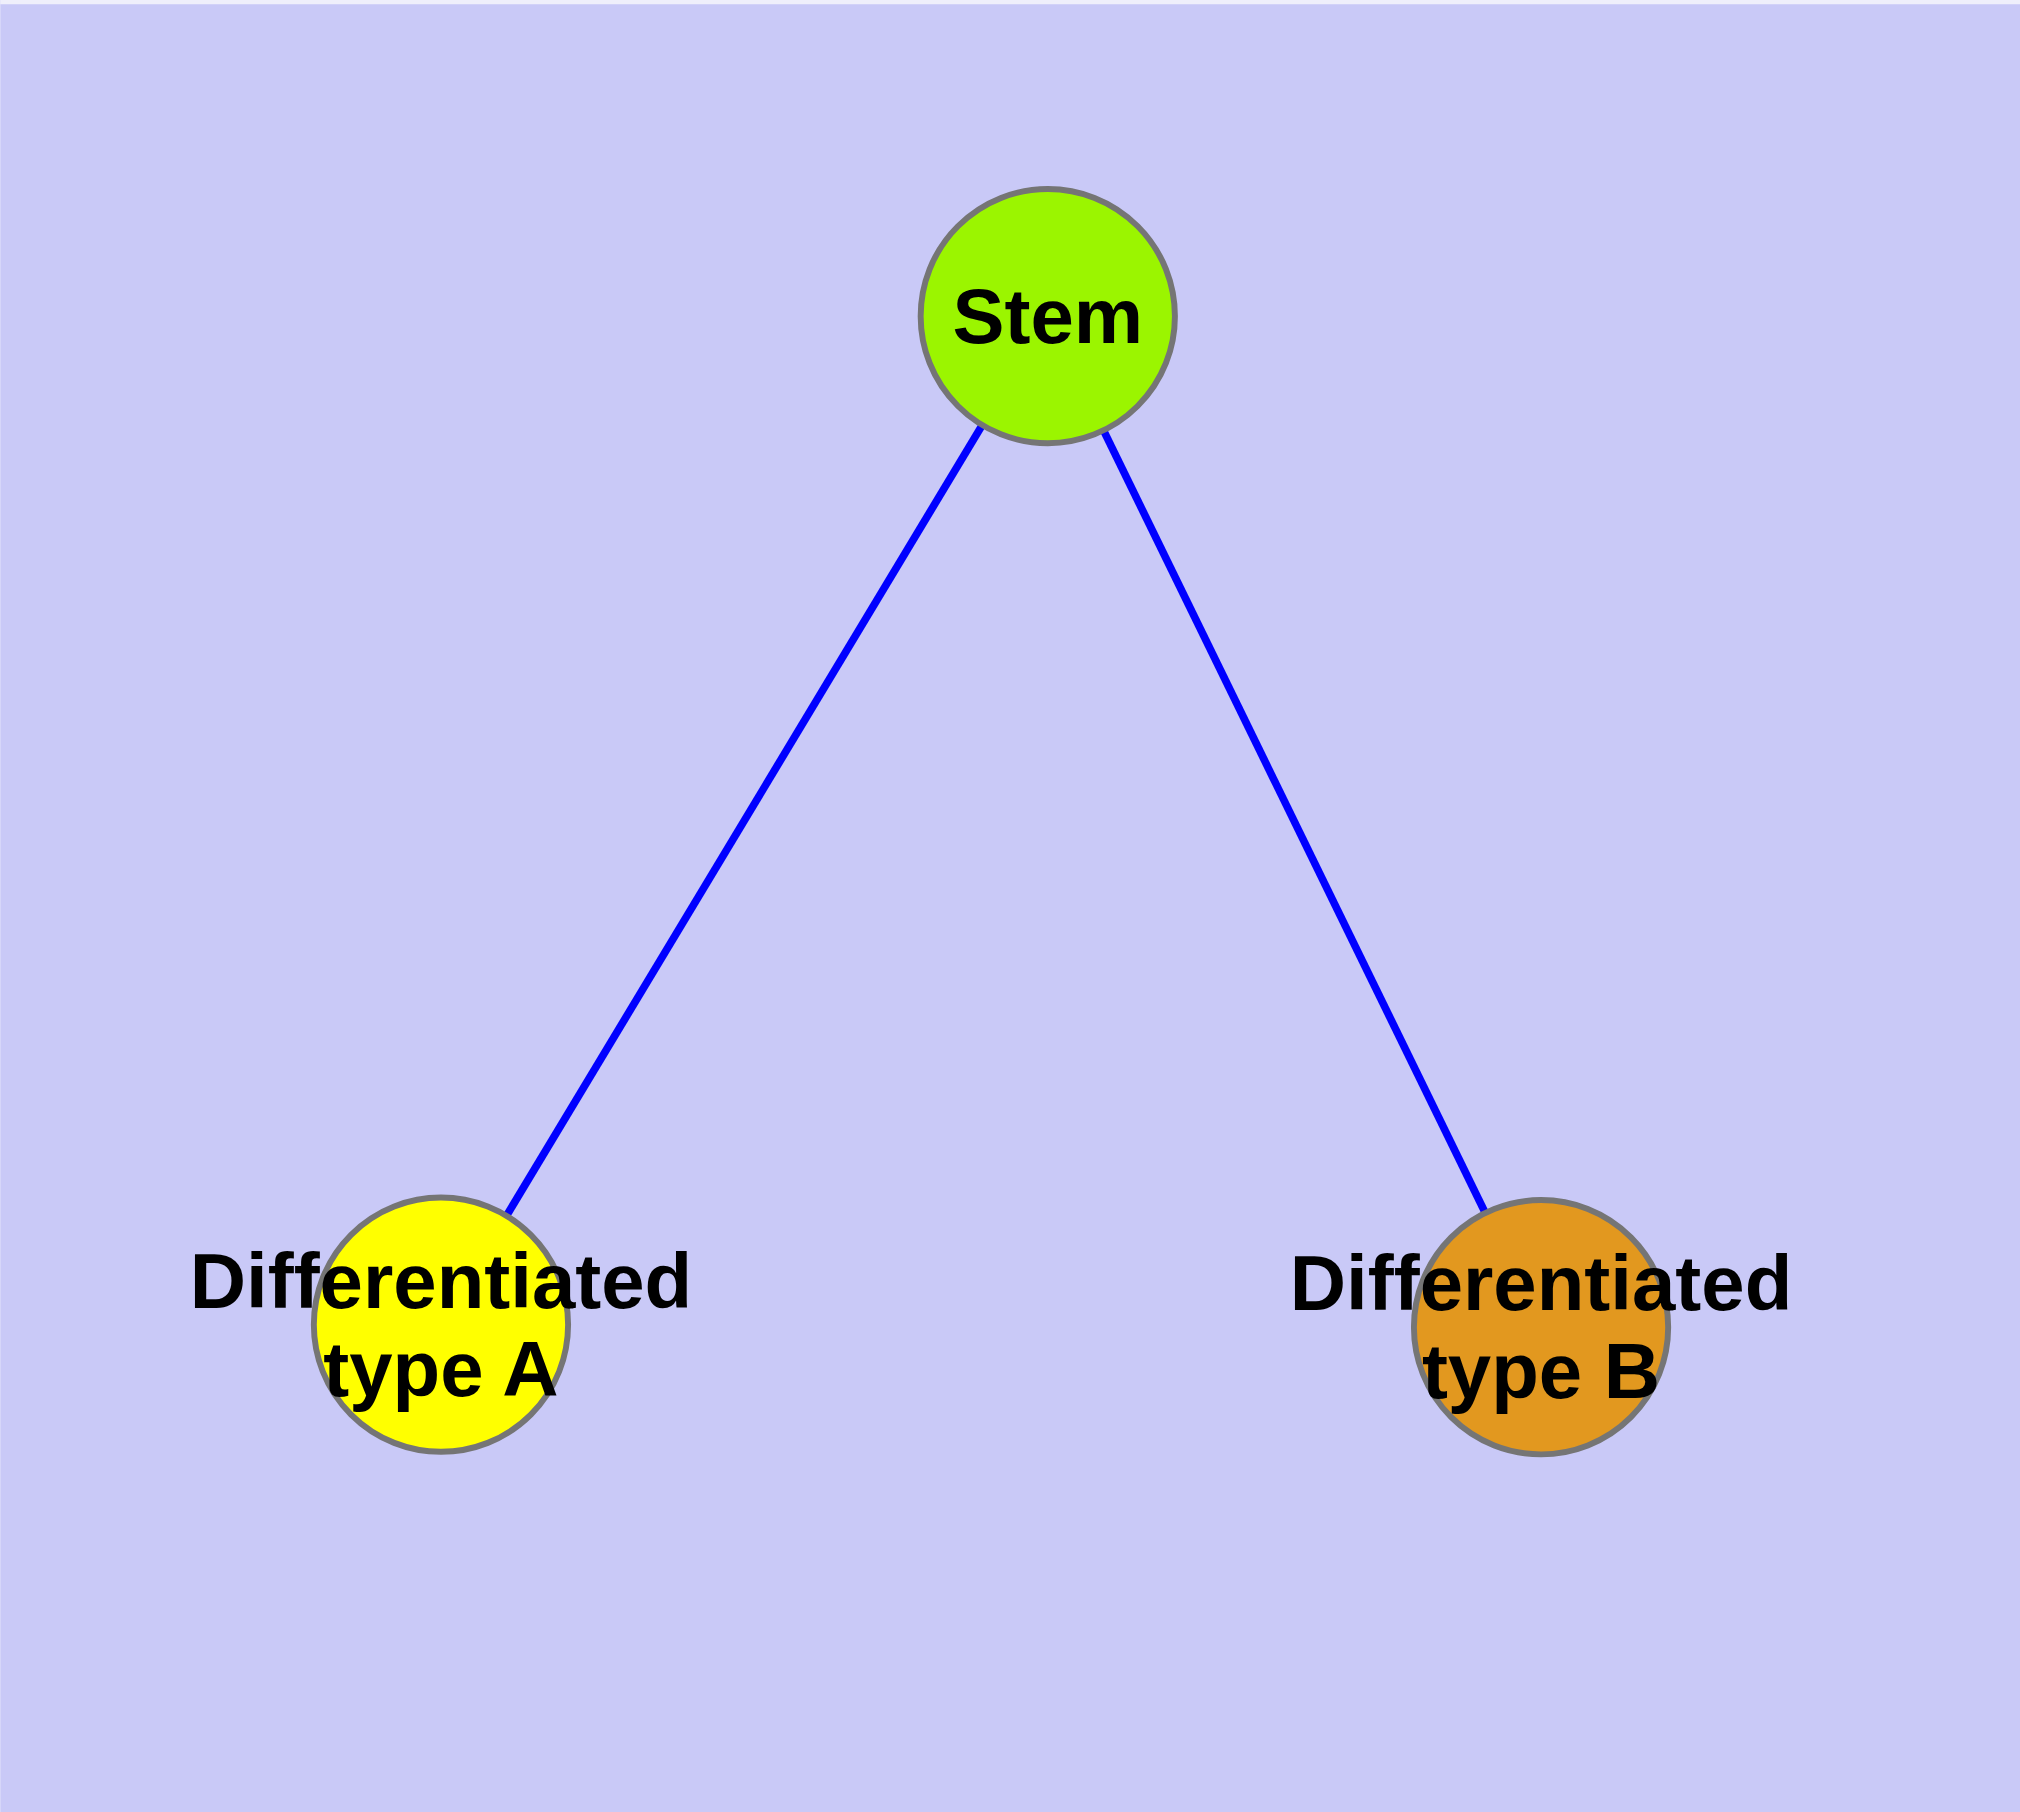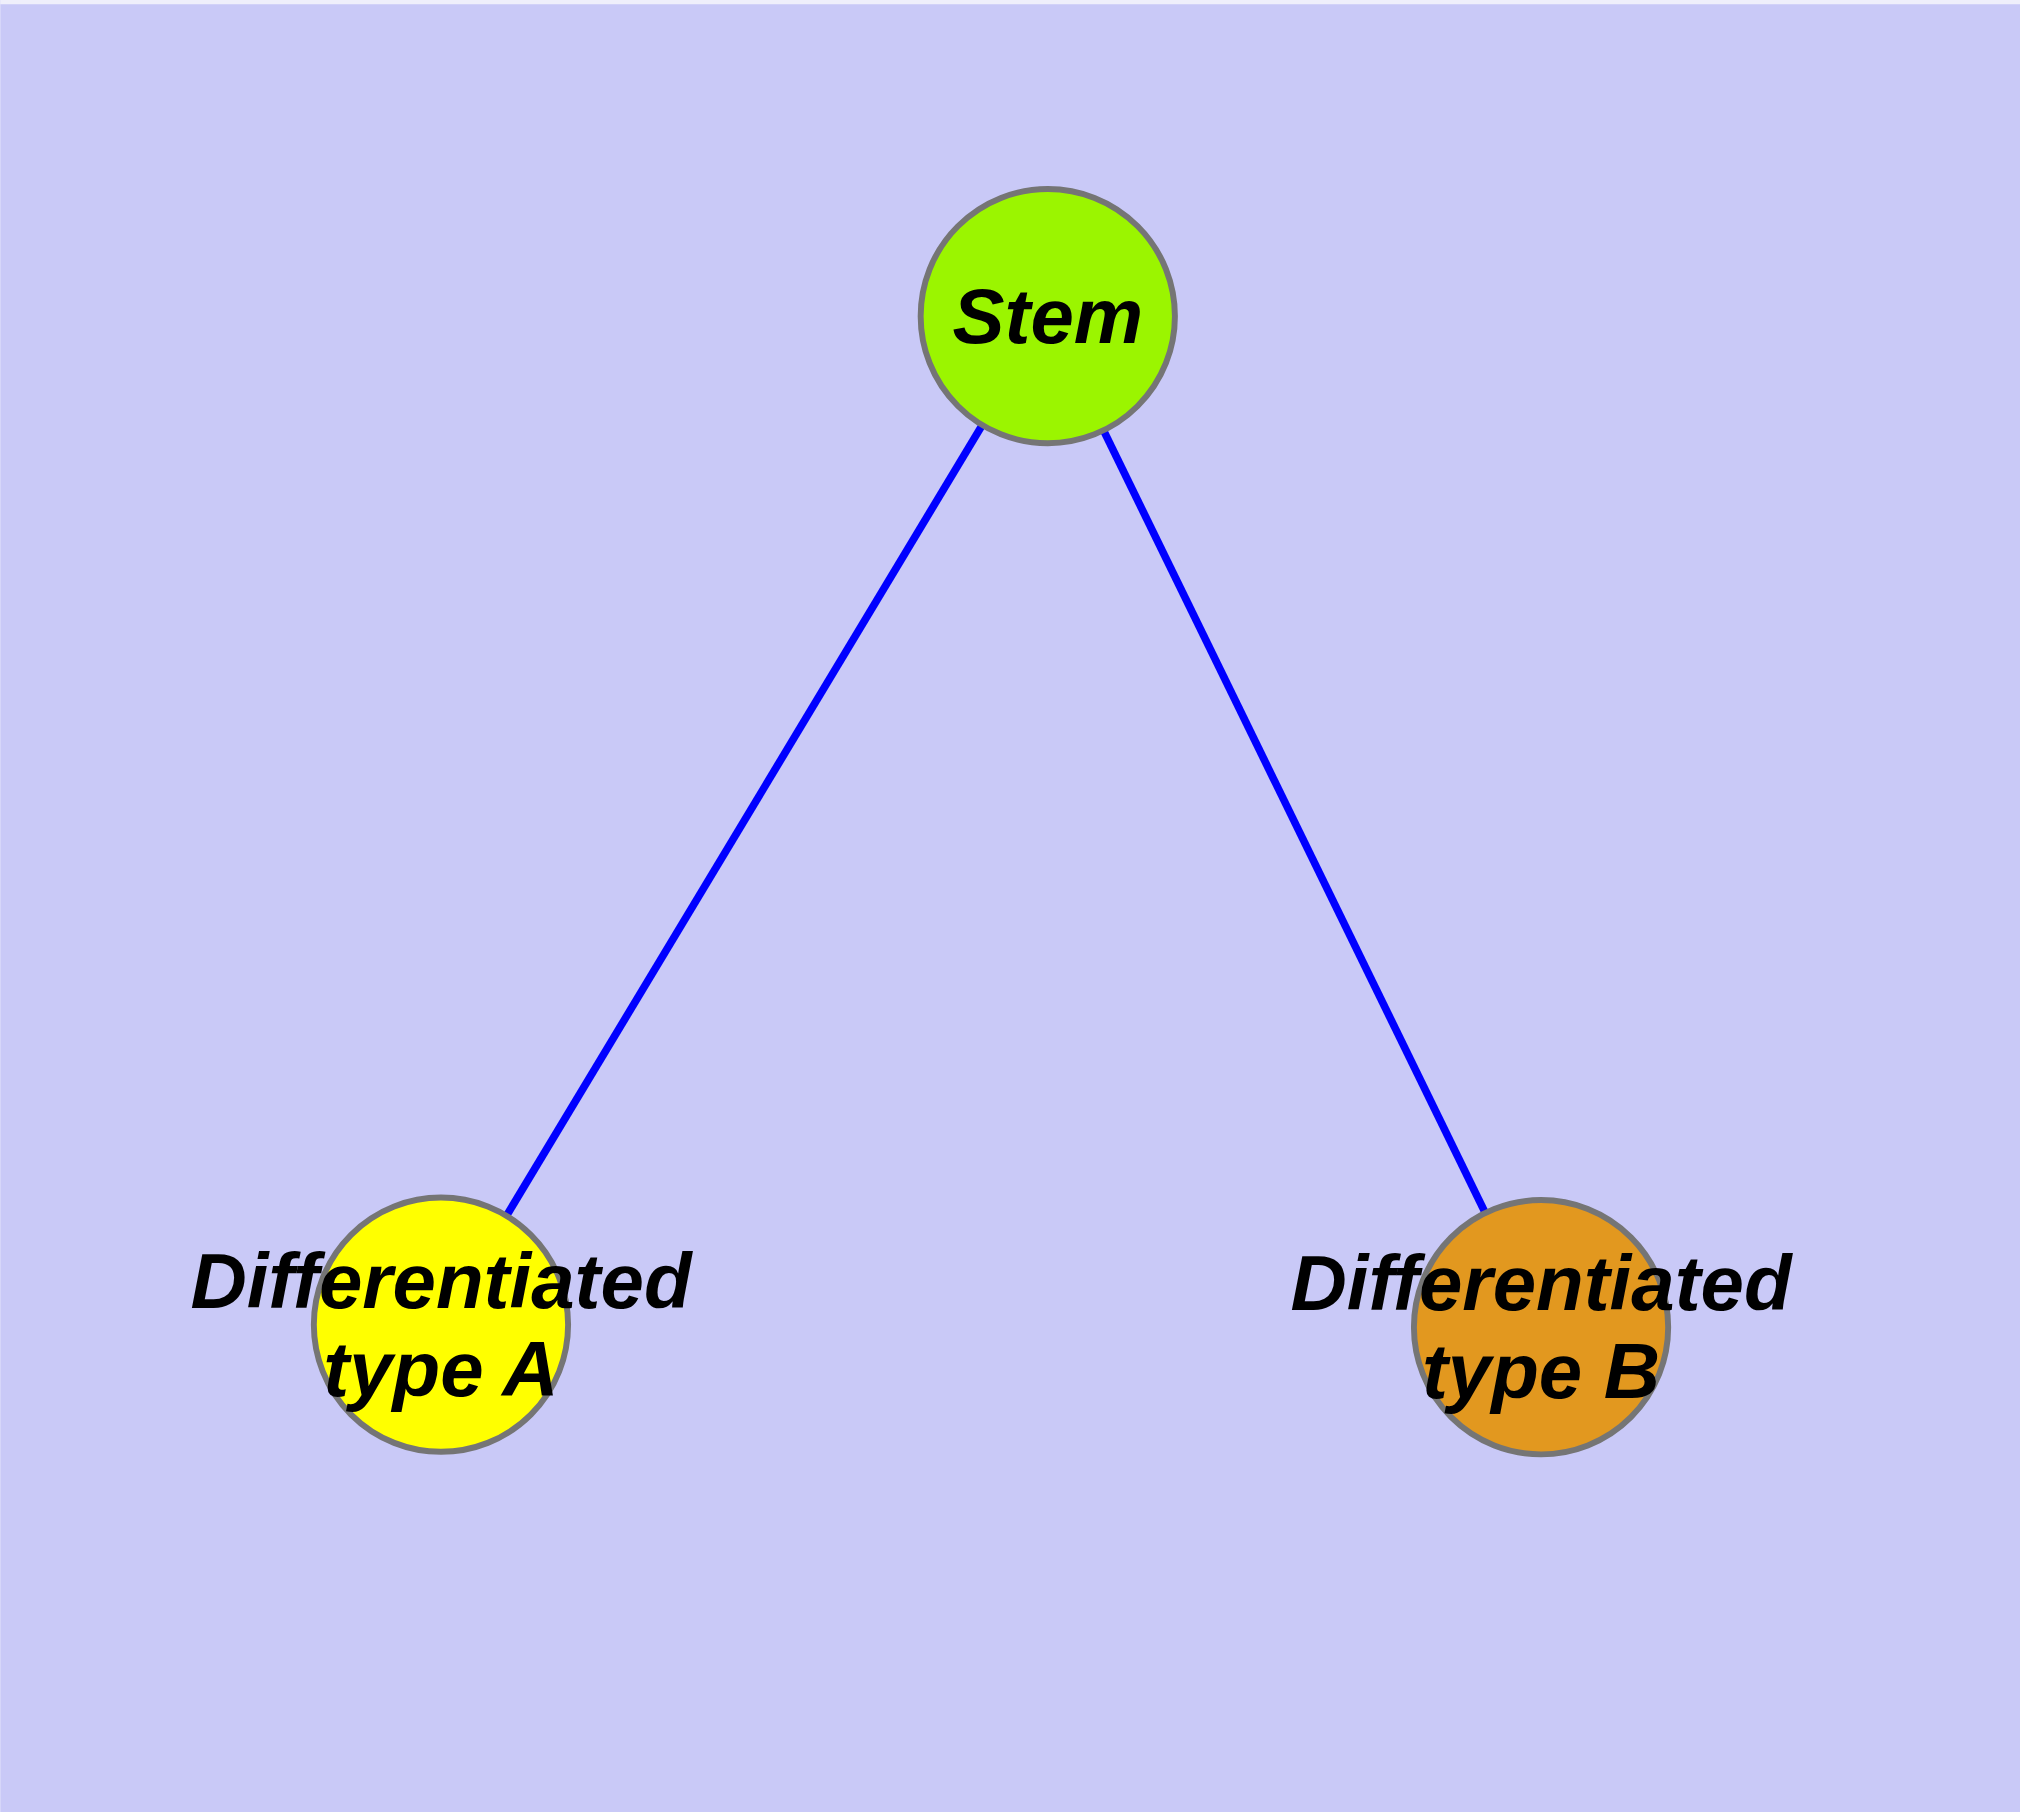--- a/index.html
+++ b/index.html
@@ -9,21 +9,20 @@
   body {
     width: 2021px;
     height: 1812px;
     overflow: hidden;
     font-family: "Liberation Sans", sans-serif;
   }
   #diagram-root {
     width: 1622px;
     height: 1812px;
     position: relative;
-    font-style: italic;
   }
   svg {
     display: block;
   }
   .node-label {
     font-family: "Liberation Sans", sans-serif;
     font-weight: bold;
   }
 </style>
 </head>

